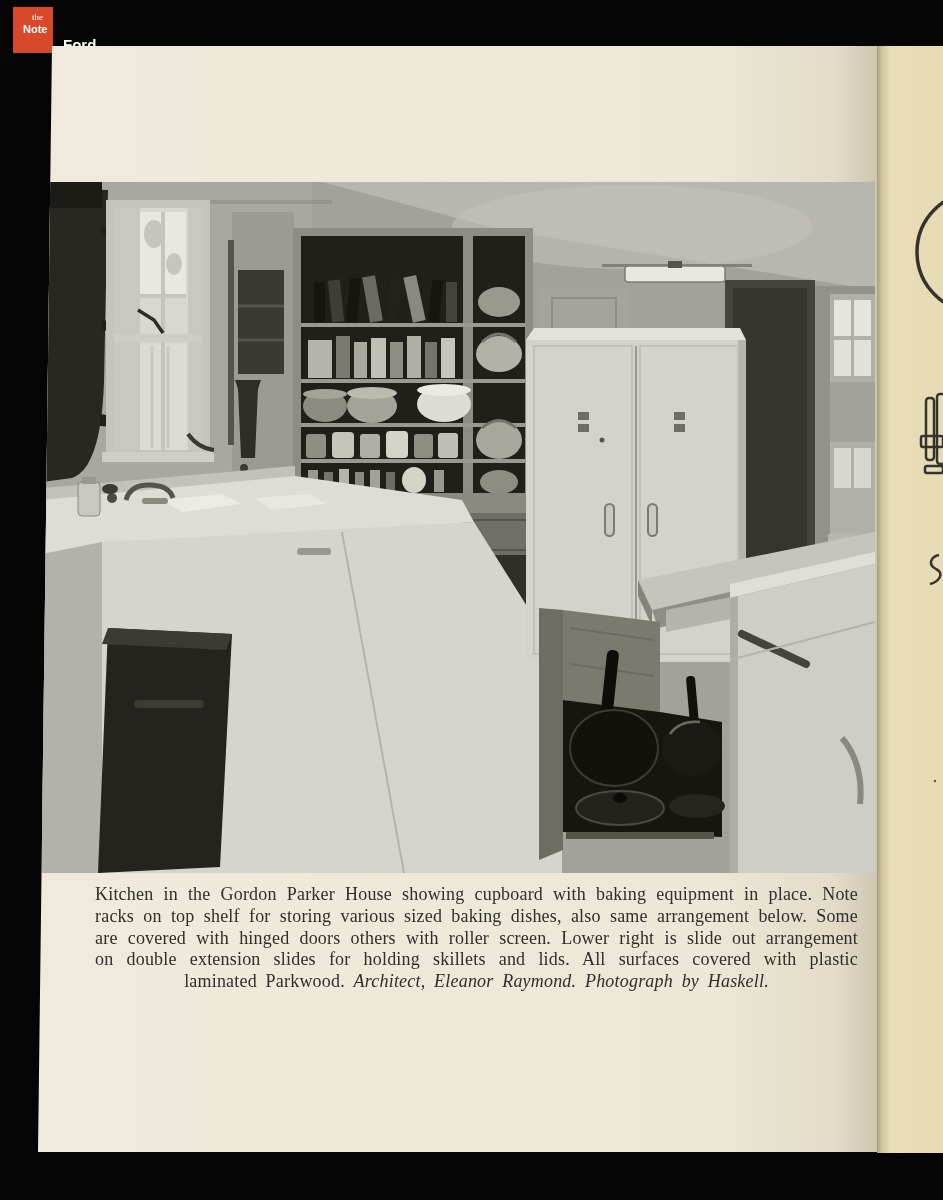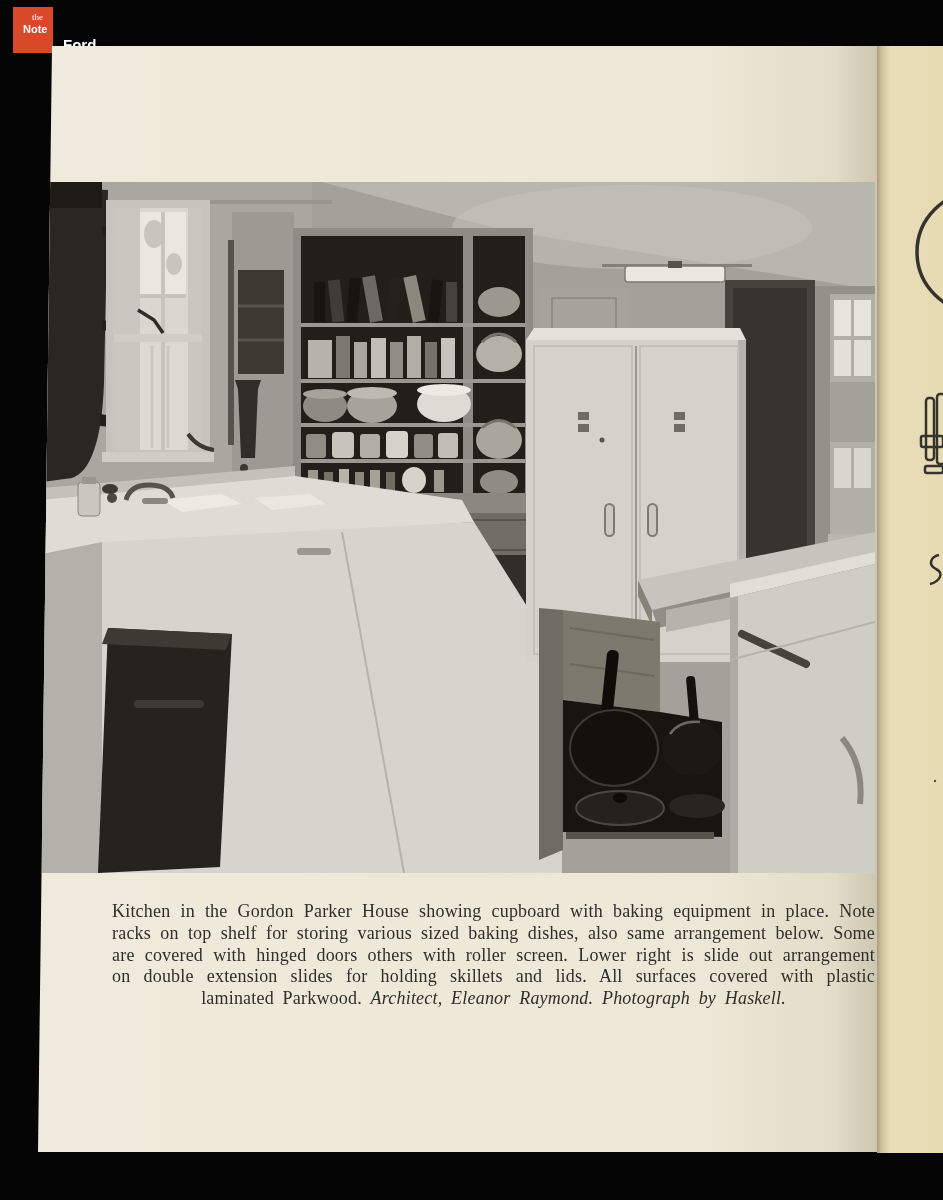--- a/index.html
+++ b/index.html
@@ -13,21 +13,21 @@
   .logo .ford{left:6px;top:30px;font-size:15px;font-weight:bold;margin-left:44px;}
   
   .page{position:absolute;left:38px;top:46px;width:839px;height:1106px;
         background:linear-gradient(to right,#efeadb 0%,#ece7d6 80%,#e2dcc8 95%,#cdc6b1 100%);
         clip-path:polygon(14px 0,100% 0,100% 100%,0 100%);}
   .photo{position:absolute;left:4px;top:136px;width:833px;height:691px;}
   .photo svg{display:block;width:100%;height:100%;}
   .caption{position:absolute;left:57px;top:838px;width:763px;
            font-family:"Liberation Serif",serif;font-size:18px;line-height:21.8px;
            color:#2f2e2b;text-align:justify;text-align-last:center;
-           word-spacing:4px;letter-spacing:.2px;margin:17px;}
+           word-spacing:4px;letter-spacing:.2px;margin:0;}
   
   .next-page{position:absolute;left:877px;top:46px;width:66px;height:1107px;
              background:linear-gradient(to right,#a99d80 0%,#cfc29e 7%,#e9ddb8 20%,#e7dbb4 100%);}
   .next-page svg{display:block;width:100%;height:100%;}
 </style>
 </head>
 <body>
 
 <div class="stage">
 

